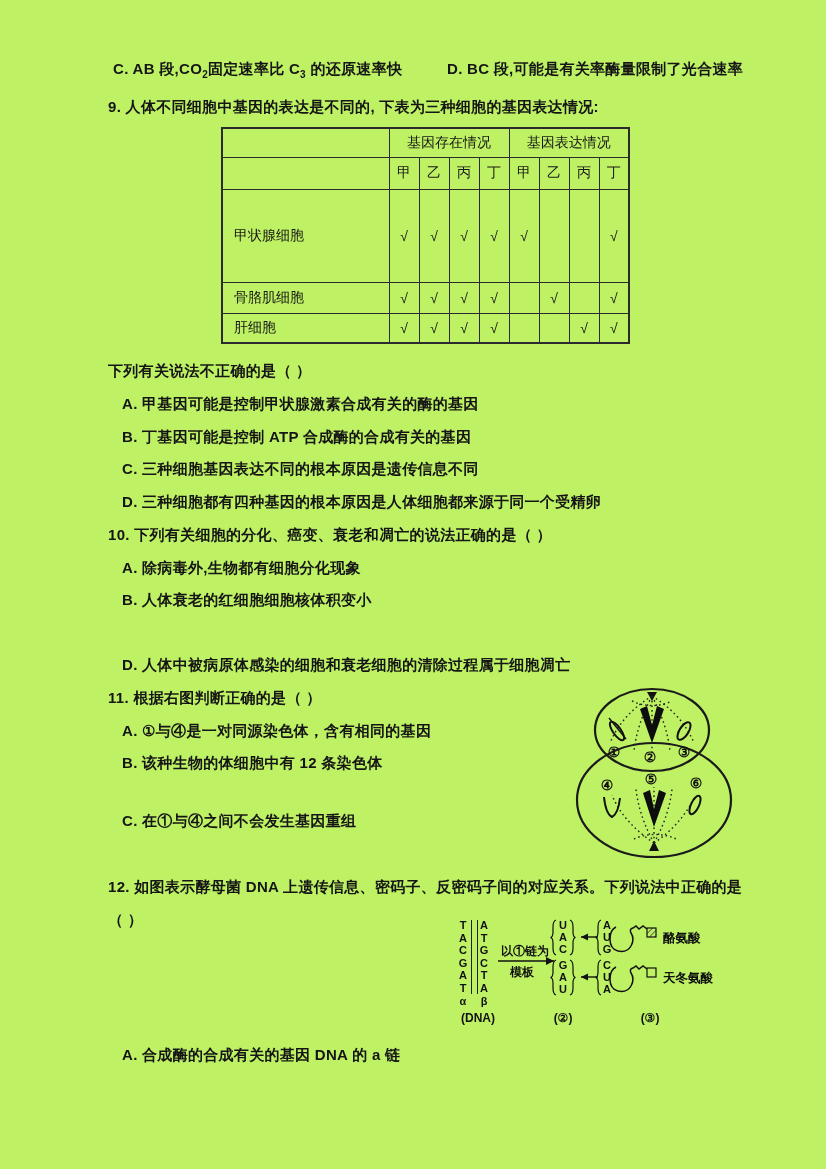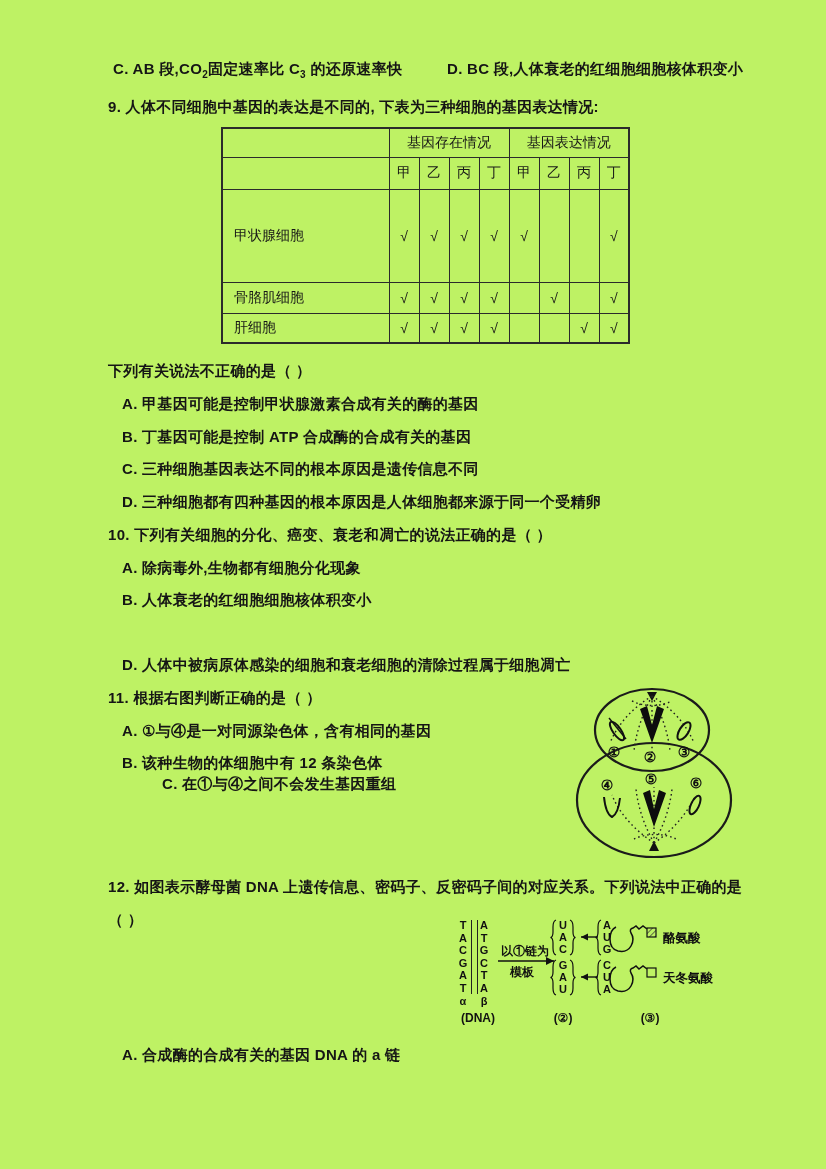--- a/index.html
+++ b/index.html
@@ -28,21 +28,21 @@
   .r1 { height:29px; } .r2 { height:32px; } .r3 { height:93px; } .r4 { height:31px;padding-left:40px; } .r5 { height:30px; }
   .check { font-size:14px; }
   svg text { font-family:"Liberation Sans", sans-serif; }
 </style>
 </head>
 <body>
 
 <div class="page">
 
   <div class="line" style="left:113px; top:60px;"><span>C. AB 段,CO</span><sub>2</sub><span>固定速率比 C</span><sub>3</sub><span> 的还原速率快</span></div>
-  <div class="line" style="left:447px; top:60px;">D. BC 段,人体衰老的红细胞细胞核体积变小</div>
+  <div class="line" style="left:447px; top:60px;">D. BC 段,可能是有关率酶量限制了光合速率</div>
 
   <div class="line" style="left:108px; top:98px;">9. 人体不同细胞中基因的表达是不同的, 下表为三种细胞的基因表达情况:</div>
 
   <table class="qtable">
     <colgroup>
       <col style="width:167px">
       <col style="width:30px">
         <col style="width:30px">
         <col style="width:30px">
         <col style="width:30px">
@@ -111,21 +111,21 @@
   <div class="line" style="left:122px; top:493px;">D. 三种细胞都有四种基因的根本原因是人体细胞都来源于同一个受精卵</div>
 
   <div class="line" style="left:108px; top:526px;">10. 下列有关细胞的分化、癌变、衰老和凋亡的说法正确的是（       ）</div>
   <div class="line" style="left:122px; top:559px;">A. 除病毒外,生物都有细胞分化现象</div>
   <div class="line" style="left:122px; top:591px;">B. 人体衰老的红细胞细胞核体积变小</div>
   <div class="line" style="left:122px; top:656px;">D. 人体中被病原体感染的细胞和衰老细胞的清除过程属于细胞凋亡</div>
 
   <div class="line" style="left:108px; top:689px;">11. 根据右图判断正确的是（       ）</div>
   <div class="line" style="left:122px; top:722px;">A. ①与④是一对同源染色体，含有相同的基因</div>
   <div class="line" style="left:122px; top:754px;">B. 该种生物的体细胞中有 12 条染色体</div>
-  <div class="line" style="left:122px; top:775px;margin-left:40px;">C. 在①与④之间不会发生基因重组</div>
+  <div class="line" style="left:122px; top:812px;">C. 在①与④之间不会发生基因重组</div>
 
   <svg style="position:absolute; left:574px; top:685px;" width="164" height="176" viewBox="0 0 164 176">
 
     <ellipse cx="78" cy="45" rx="57" ry="41" fill="none" stroke="#1b1b1b" stroke-width="2.2"></ellipse>
     <ellipse cx="80" cy="115" rx="77" ry="57" fill="none" stroke="#1b1b1b" stroke-width="2.2"></ellipse>
 
     <path d="M73,7 L83,7 L78,16 Z" fill="#111"></path>
     <path d="M75,166 L85,166 L80,156 Z" fill="#111"></path>
 
     <g stroke="#222" stroke-width="1.4" fill="none" stroke-dasharray="1.6 3">

